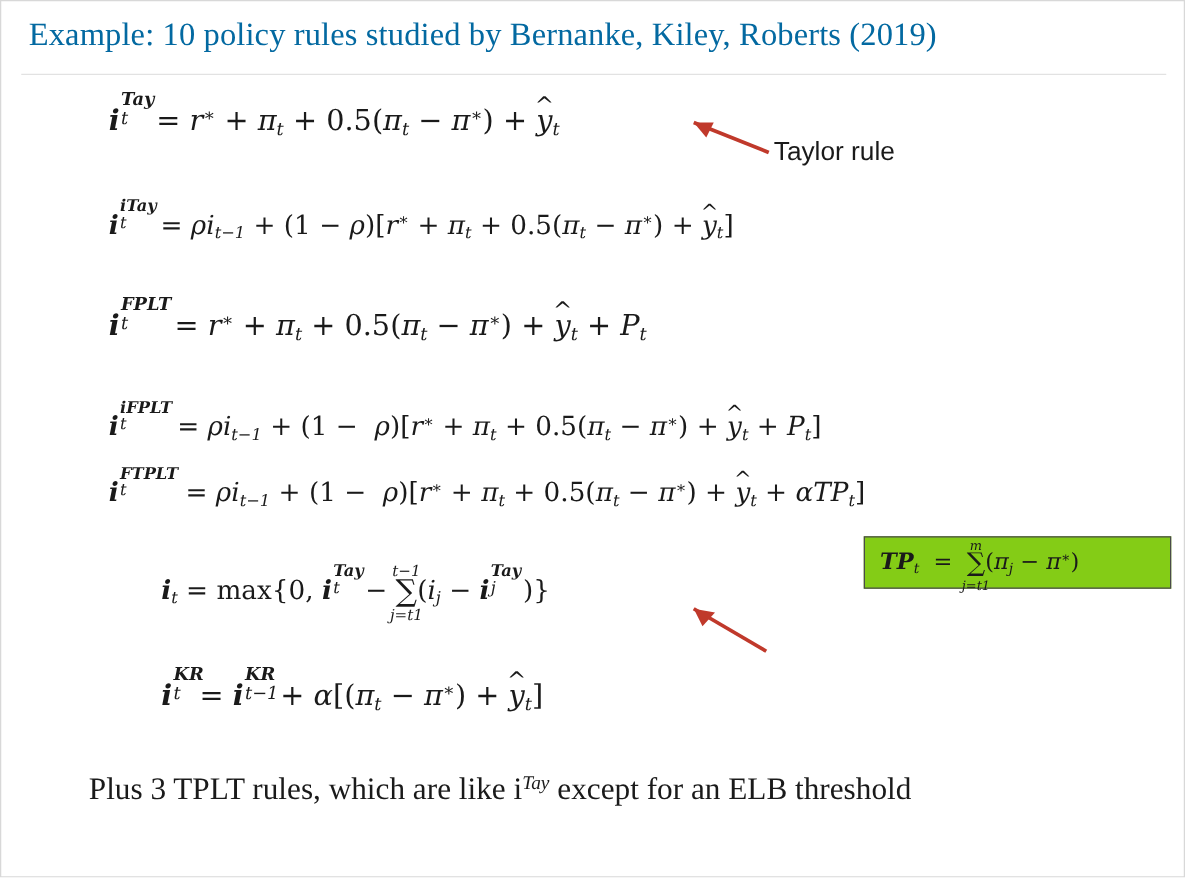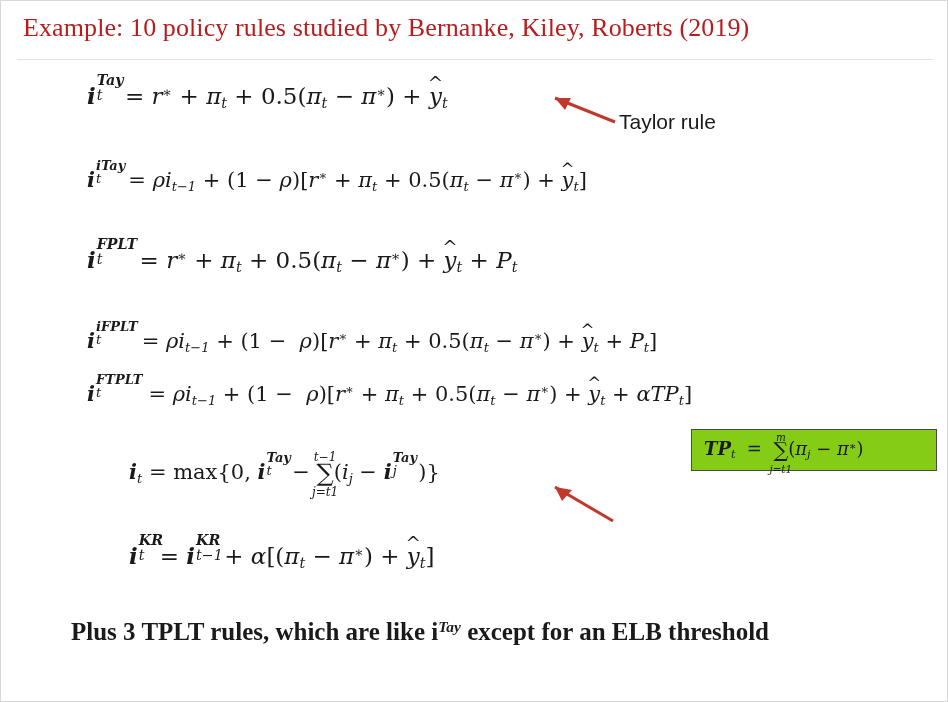--- a/index.html
+++ b/index.html
@@ -21,21 +21,21 @@
     box-sizing: border-box;
     border: 1px solid #d8d8d8;
   }
   .title {
     position: absolute;
     top: 12px;
     left: 22px;
     width: 904px;
     font-family: "Liberation Serif", serif;
     font-size: 26px;
-    color: #b91c1c;
+    color: #0369a1;
     letter-spacing: 0.1px;
     white-space: nowrap;
   }
   .title-rule {
     position: absolute;
     top: 58px;
     left: 16px;
     width: 916px;
     height: 1px;
     background: #e2e2e2;
@@ -164,21 +164,20 @@
   }
 
   .footer {
     position: absolute;
     left: 70px;
     top: 617px;
     font-family: "Liberation Serif", serif;
     font-size: 25px;
     color: #1a1a1a;
     white-space: nowrap;
-    font-weight: bold;
   }
   .footer .supit {
     font-size: 0.62em;
     vertical-align: 0.5em;
     font-style: italic;
   }
 </style>
 </head>
 <body>
 

